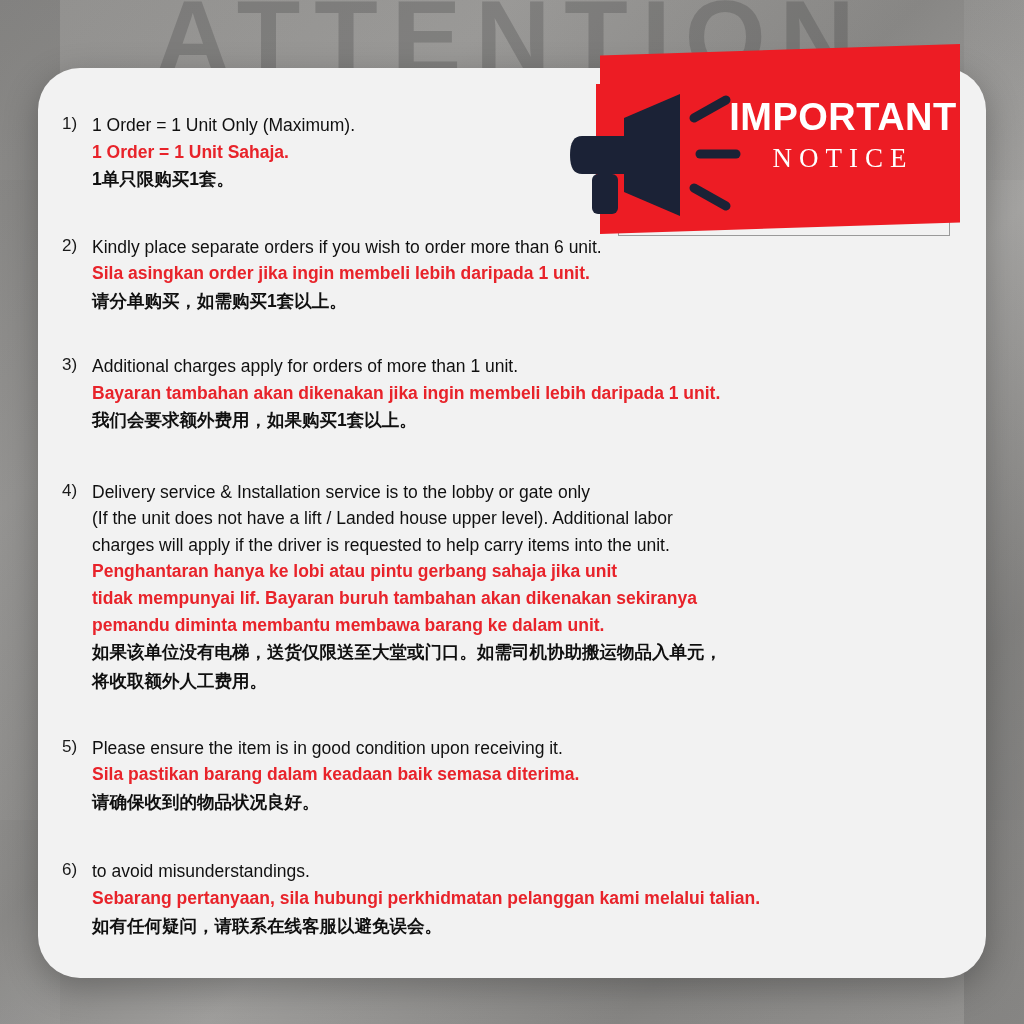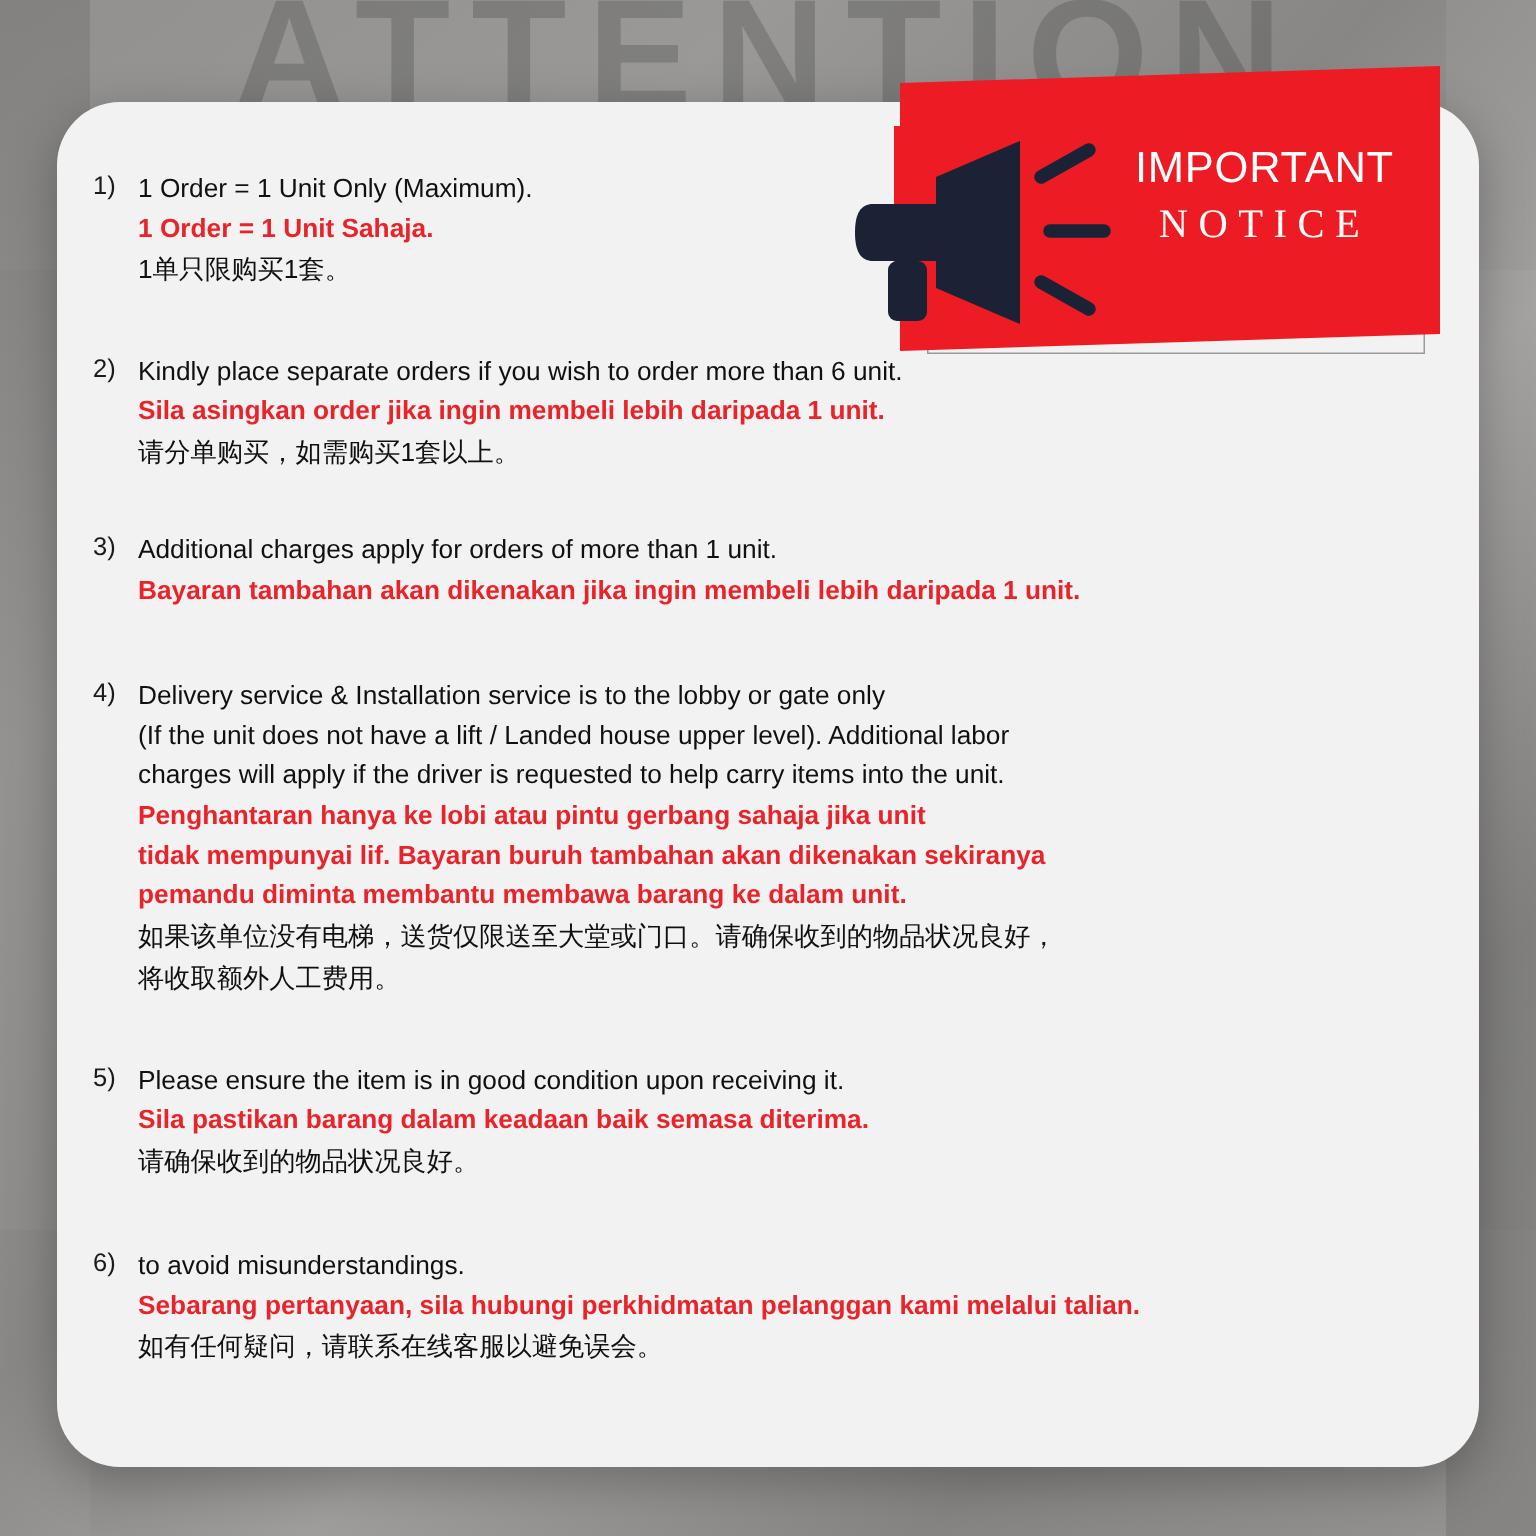--- a/index.html
+++ b/index.html
@@ -99,22 +99,22 @@
   }
   .badge-text {
     position: absolute;
     left: 180px;
     top: 62px;
     width: 230px;
     text-align: center;
     color: #ffffff;
   }
   .badge-text .line1 {
-    font-size: 29px;
-    font-weight: normal;
+    font-size: 38px;
+    font-weight: bold;
     letter-spacing: 0.5px;
     line-height: 1.0;
   }
   .badge-text .line2 {
     font-size: 27px;
     letter-spacing: 7px;
     margin-top: 9px;
     line-height: 1.0;
     font-family: Liberation Serif, serif;
   }
@@ -157,21 +157,21 @@
     line-height: 1.52;
   }
   .ms {
     font-size: 17.5px;
     font-weight: bold;
     color: #e8232a;
     line-height: 1.52;
   }
   .zh {
     font-size: 17.5px;
-    font-weight: normal;
+    font-weight: bold;
     color: #101010;
     line-height: 1.62;
   }
 
   
   .item-1 { margin-bottom: 40px; }
   .item-2 { margin-bottom: 38px; }
   .item-3 { margin-bottom: 44px; }
   .item-4 { margin-bottom: 40px; }
   .item-5 { margin-bottom: 42px; }
@@ -234,33 +234,34 @@
         <div class="ms">Sila asingkan order jika ingin membeli lebih daripada 1 unit.</div>
         <div class="zh">请分单购买，如需购买1套以上。</div>
       </div>
     </div>
 
     <div class="item item-3">
       <div class="num">3)</div>
       <div class="body">
         <div class="en">Additional charges apply for orders of more than 1 unit.</div>
         <div class="ms">Bayaran tambahan akan dikenakan jika ingin membeli lebih daripada 1 unit.</div>
+        <div class="zh">我们会要求额外费用，如果购买1套以上。</div>
       </div>
     </div>
 
     <div class="item item-4">
       <div class="num">4)</div>
       <div class="body">
         <div class="en">Delivery service &amp; Installation service is to the lobby or gate only</div>
         <div class="en">(If the unit does not have a lift / Landed house upper level). Additional labor</div>
         <div class="en">charges will apply if the driver is requested to help carry items into the unit.</div>
         <div class="ms">Penghantaran hanya ke lobi atau pintu gerbang sahaja jika unit</div>
         <div class="ms">tidak mempunyai lif. Bayaran buruh tambahan akan dikenakan sekiranya</div>
         <div class="ms">pemandu diminta membantu membawa barang ke dalam unit.</div>
-        <div class="zh">如果该单位没有电梯，送货仅限送至大堂或门口。请确保收到的物品状况良好，</div>
+        <div class="zh">如果该单位没有电梯，送货仅限送至大堂或门口。如需司机协助搬运物品入单元，</div>
         <div class="zh">将收取额外人工费用。</div>
       </div>
     </div>
 
     <div class="item item-5">
       <div class="num">5)</div>
       <div class="body">
         <div class="en">Please ensure the item is in good condition upon receiving it.</div>
         <div class="ms">Sila pastikan barang dalam keadaan baik semasa diterima.</div>
         <div class="zh">请确保收到的物品状况良好。</div>

